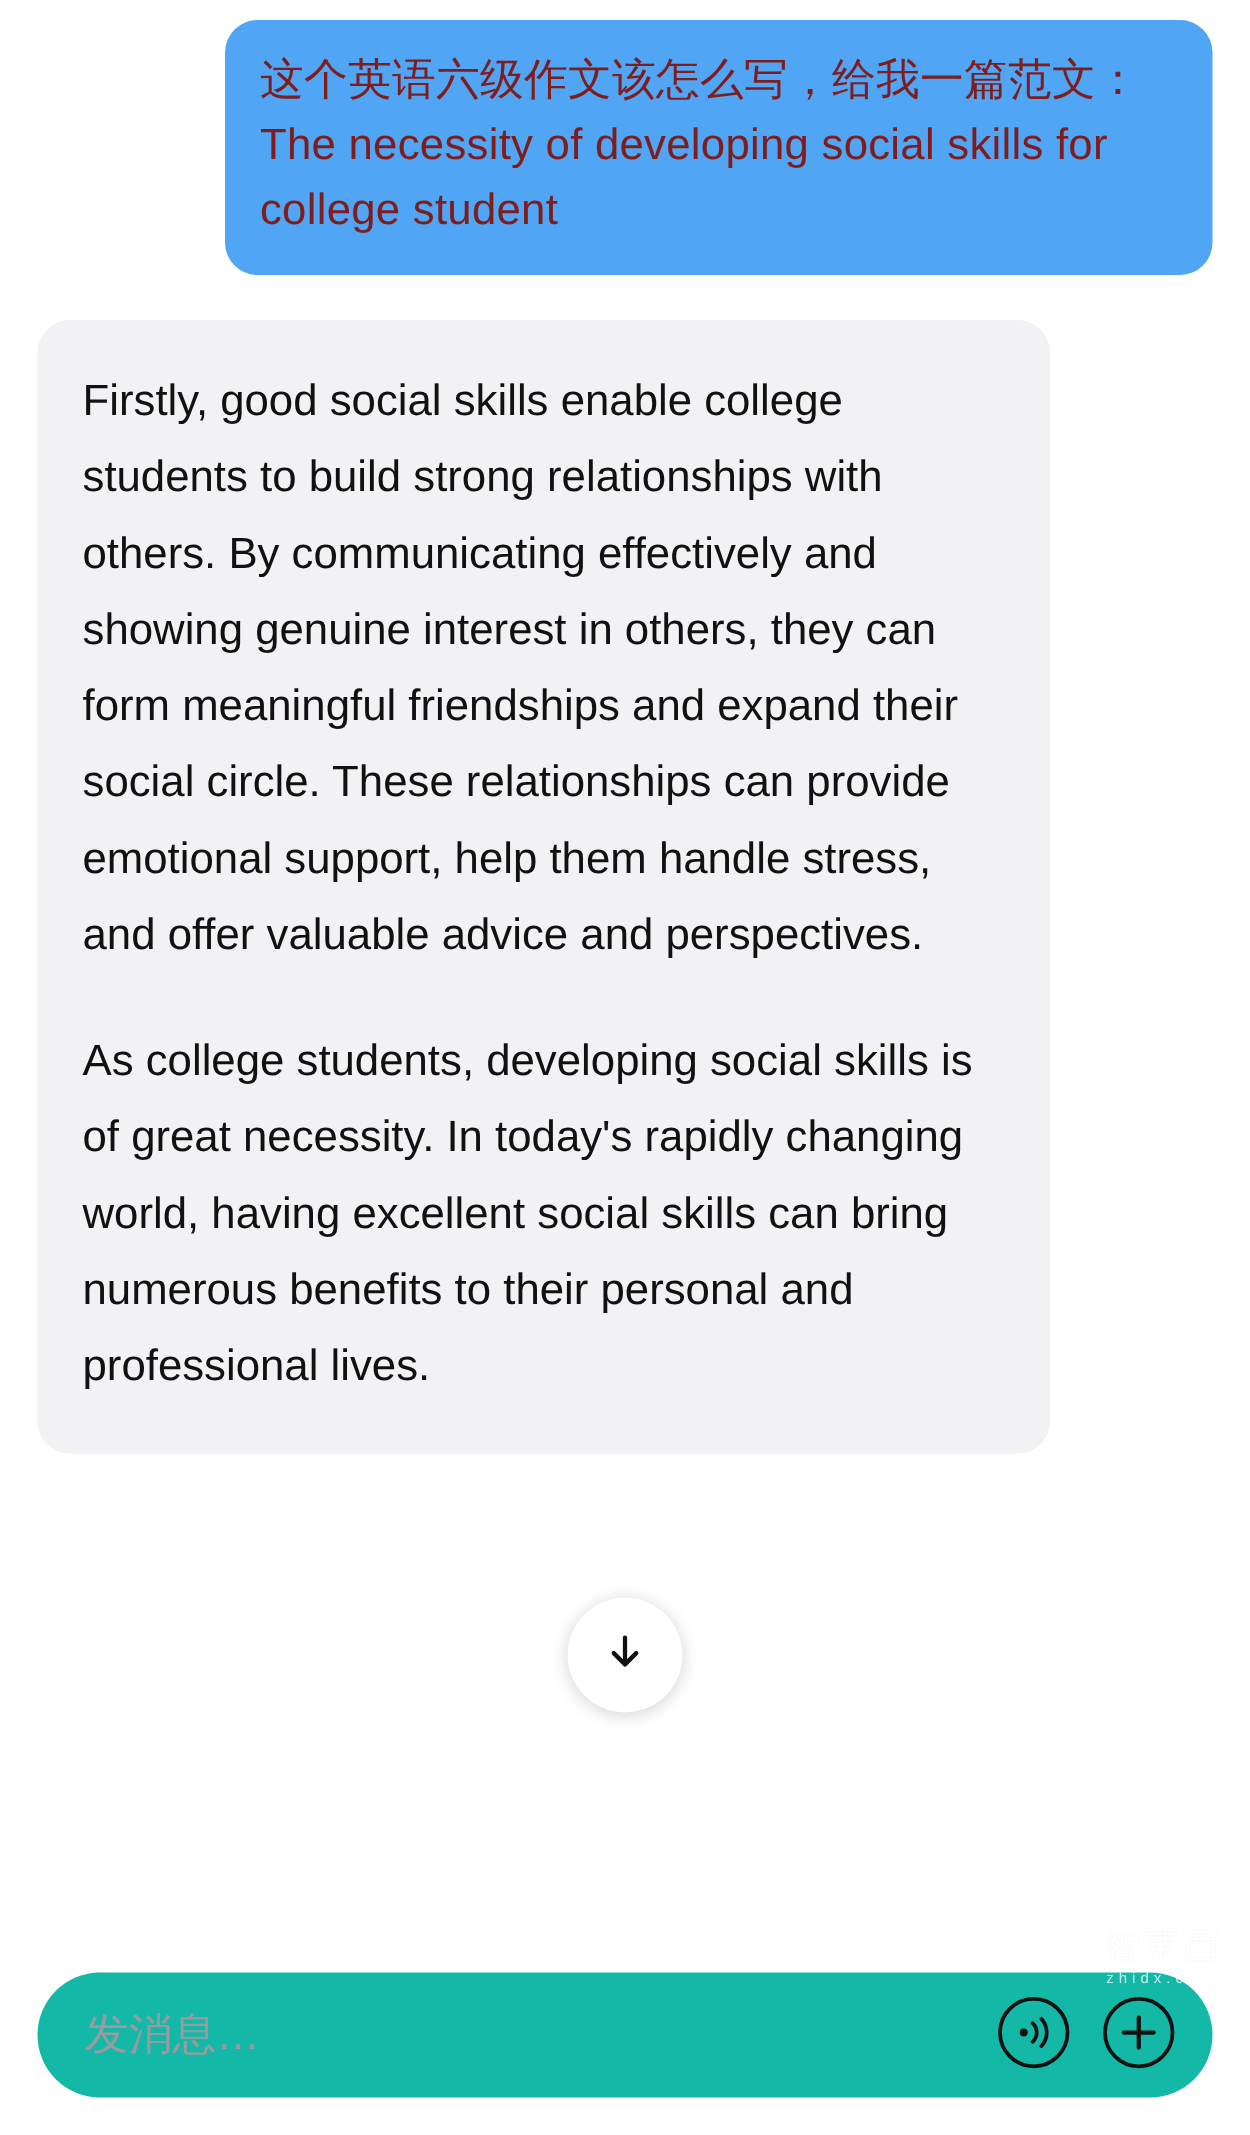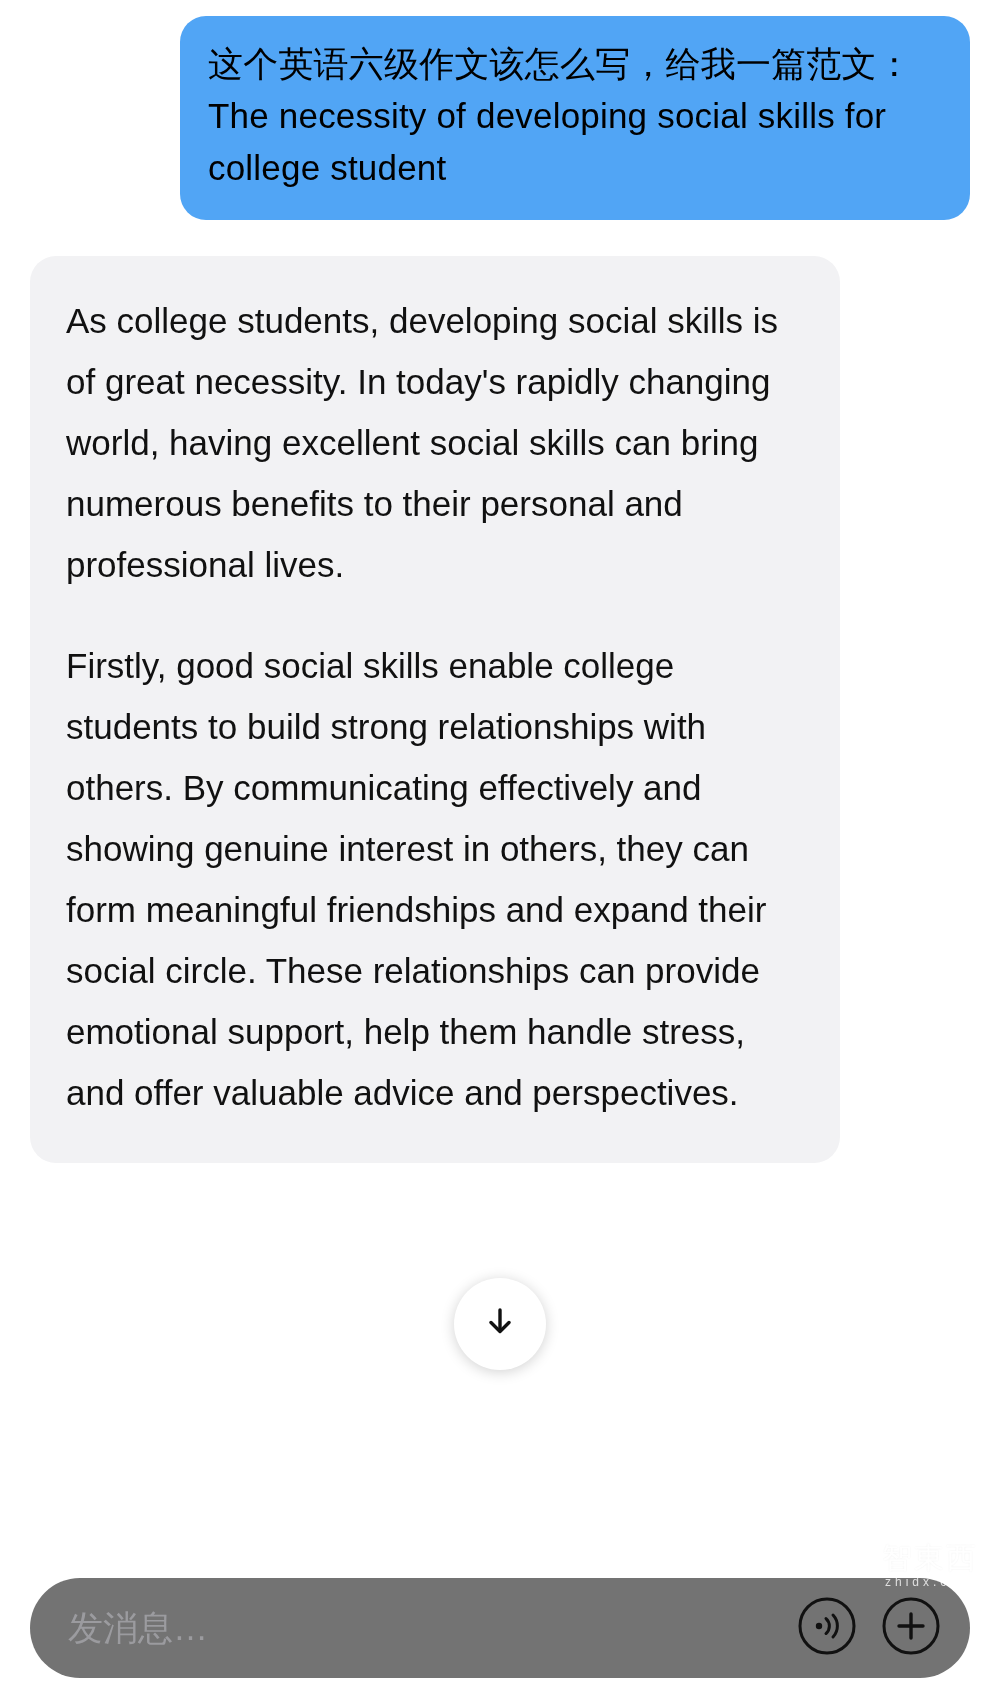--- a/index.html
+++ b/index.html
@@ -32,21 +32,21 @@
   }
 
   
   .user-row {
     display: flex;
     justify-content: flex-end;
     padding: 16px 30px 0 110px;
   }
   .bubble-user {
     background: #51a5f5;
-    color: #000000;
+    color: #7f1d1d;
     border-radius: 26px;
     padding: 22px 28px 26px 28px;
     font-size: 35px;
     line-height: 52px;
     letter-spacing: 0.2px;
     max-width: 790px;
     box-sizing: border-box;
   }
 
   
@@ -89,21 +89,21 @@
     z-index: 5;
   }
 
   
   #composer {
     position: absolute;
     left: 30px;
     right: 30px;
     bottom: 30px;
     height: 100px;
-    background: #737373;
+    background: #14b8a6;
     border-radius: 50px;
     display: flex;
     align-items: center;
     padding: 0 28px 0 36px;
     box-sizing: border-box;
   }
   #composer-input {
     flex: 1 1 auto;
     border: none;
     outline: none;
@@ -157,22 +157,22 @@
 <div id="chat-screen">
 
   <div id="message-list">
 
     <div class="user-row">
       <div class="bubble-user">这个英语六级作文该怎么写，给我一篇范文：The necessity of developing social skills for college student</div>
     </div>
 
     <div class="assistant-row">
       <div class="bubble-assistant">
+        <p>Firstly, good social skills enable college students to build strong relationships with others. By communicating effectively and showing genuine interest in others, they can form meaningful friendships and expand their social circle. These relationships can provide emotional support, help them handle stress, and offer valuable advice and perspectives.</p>
         <p>As college students, developing social skills is of great necessity. In today's rapidly changing world, having excellent social skills can bring numerous benefits to their personal and professional lives.</p>
-        <p>Firstly, good social skills enable college students to build strong relationships with others. By communicating effectively and showing genuine interest in others, they can form meaningful friendships and expand their social circle. These relationships can provide emotional support, help them handle stress, and offer valuable advice and perspectives.</p>
       </div>
     </div>
 
   </div>
 
   <div id="scroll-bottom-button">
     <span>
       <svg width="44" height="44" viewBox="0 0 44 44" aria-hidden="true">
         <path d="M22 10 V30" stroke="#111111" stroke-width="3.4" stroke-linecap="round" fill="none"></path>
         <path d="M13 22.5 L22 31.5 L31 22.5" stroke="#111111" stroke-width="3.4" stroke-linecap="round" stroke-linejoin="round" fill="none"></path>

